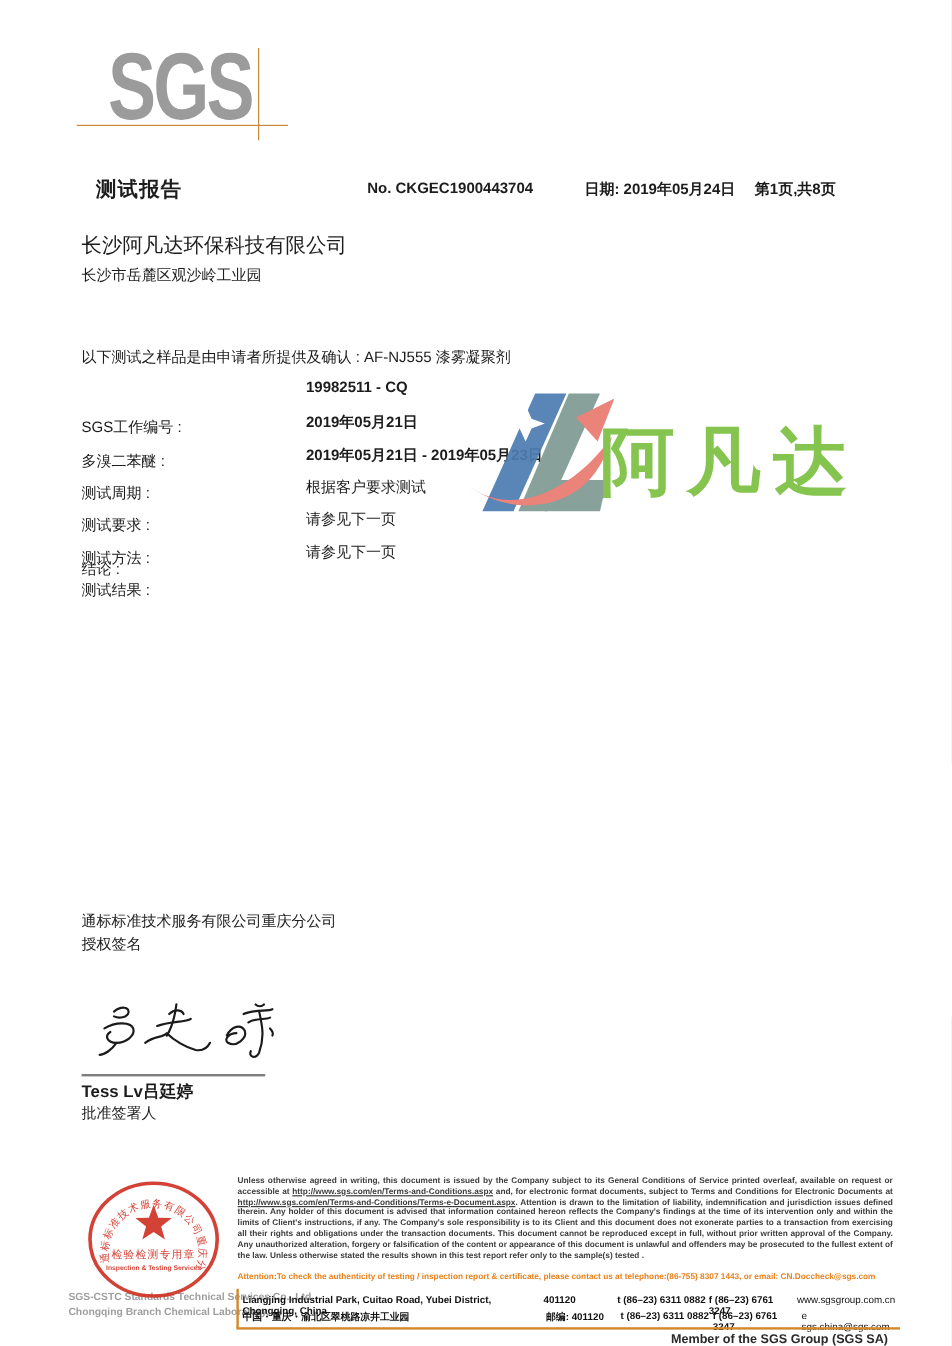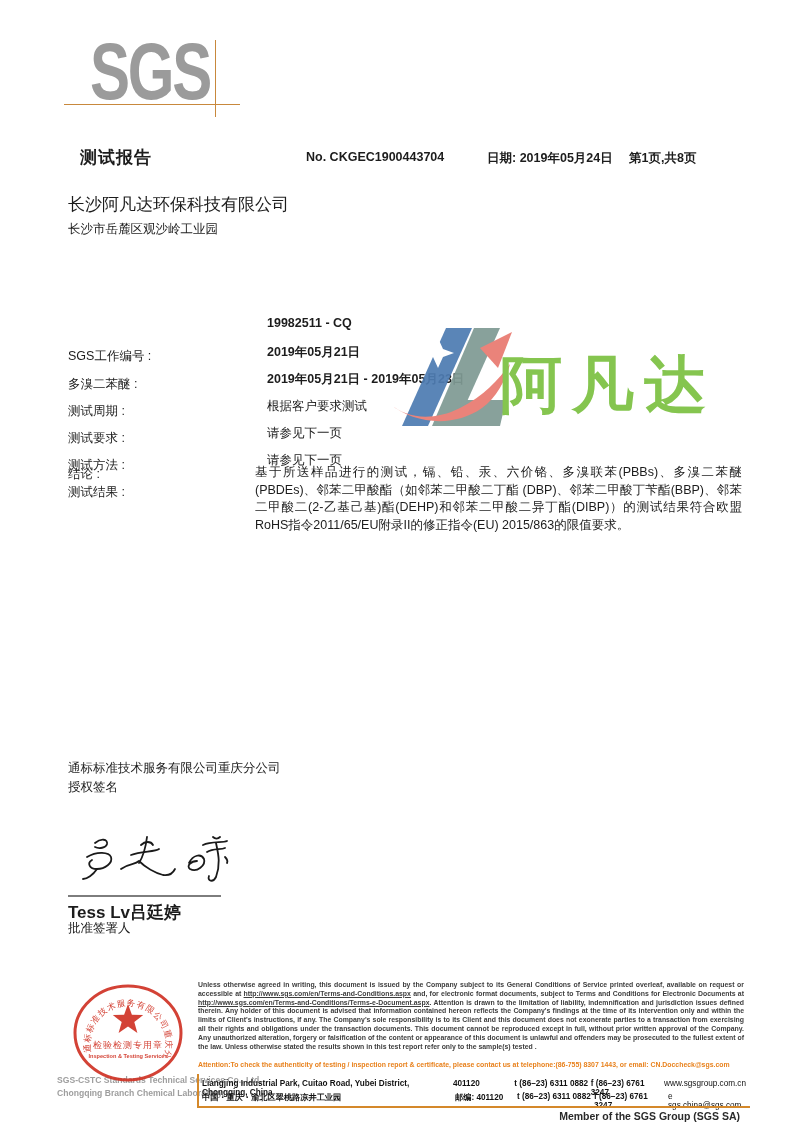--- a/index.html
+++ b/index.html
@@ -17,35 +17,35 @@
   
   .report-title{position:absolute;left:68px;top:146px;font-size:17px;font-weight:bold;letter-spacing:1px;margin-left:12px;}
   .report-no{position:absolute;left:280px;top:150px;font-size:12.5px;font-weight:600;padding-left:26px;}
   .report-date{position:absolute;left:487px;top:150px;font-size:12.5px;font-weight:600;}
   .page-info{position:absolute;left:629px;top:150px;font-size:12.5px;font-weight:600;}
   .applicant-name{position:absolute;left:68px;top:193px;font-size:17px;}
   .applicant-addr{position:absolute;left:68px;top:221px;font-size:12.5px;}
   
   .sample-intro{position:absolute;left:68px;top:290px;font-size:12.5px;}
   .info-label{position:absolute;left:68px;font-size:12.5px;margin-top:32px;}
-  .info-value{position:absolute;left:255px;font-size:12.5px;margin-left:12px;}
+  .info-value{position:absolute;left:255px;font-size:12.5px;}
   .v-bold{font-weight:600;}
   .conclusion-label{position:absolute;left:68px;top:466px;font-size:12.5px;}
   .conclusion-text{
     position:absolute;left:255px;top:464px;width:487px;font-size:12.5px;
     line-height:17.6px;text-align:justify;
   }
   
   .watermark{position:absolute;left:388px;top:326px;width:330px;height:104px;opacity:0.93;z-index:5;}
   
   .sig-company{position:absolute;left:68px;top:760px;font-size:12.5px;}
   .sig-auth{position:absolute;left:68px;top:779px;font-size:12.5px;}
   .sig-svg{position:absolute;left:75px;top:833px;}
   .sig-line{position:absolute;left:68px;top:895px;width:153px;height:2px;background:#7d7d7d;}
-  .sig-name{position:absolute;left:68px;top:901px;font-size:17px;font-weight:600;}
+  .sig-name{position:absolute;left:68px;top:901px;font-size:14px;font-weight:600;}
   .sig-title{position:absolute;left:68px;top:920px;font-size:12.5px;}
   
   .lab-name{position:absolute;left:57px;font-size:8.6px;font-weight:600;color:#9e9e9e;}
   .stamp{position:absolute;left:70px;top:984px;z-index:6;opacity:0.92;}
   .legal{
     position:absolute;left:198px;top:981px;width:546px;font-size:6.9px;line-height:8.8px;
     font-weight:600;color:#3d3d3d;text-align:justify;
   }
   .legal .url{text-decoration:underline;}
   .attention{
@@ -72,41 +72,41 @@
   <div class="logo-vline"></div>
 
   <div class="report-title">测试报告</div>
   <div class="report-no">No. CKGEC1900443704</div>
   <div class="report-date">日期: 2019年05月24日</div>
   <div class="page-info">第1页,共8页</div>
 
   <div class="applicant-name">长沙阿凡达环保科技有限公司</div>
   <div class="applicant-addr">长沙市岳麓区观沙岭工业园</div>
 
+  <div class="sample-intro">以下测试之样品是由申请者所提供及确认 : AF-NJ555 漆雾凝聚剂</div>
 
   <div class="info-label" style="top:316px">SGS工作编号 :</div>
   <div class="info-value v-bold" style="top:316px">19982511 - CQ</div>
 
   <div class="info-label" style="top:344px">多溴二苯醚 :</div>
   <div class="info-value v-bold" style="top:344px">2019年05月21日</div>
 
   <div class="info-label" style="top:371px">测试周期 :</div>
   <div class="info-value v-bold" style="top:371px">2019年05月21日 - 2019年05月23日</div>
 
   <div class="info-label" style="top:398px">测试要求 :</div>
   <div class="info-value" style="top:398px">根据客户要求测试</div>
 
   <div class="info-label" style="top:425px">测试方法 :</div>
   <div class="info-value" style="top:425px">请参见下一页</div>
 
   <div class="info-label" style="top:452px">测试结果 :</div>
   <div class="info-value" style="top:452px">请参见下一页</div>
 
   <div class="conclusion-label">结论 :</div>
-  <div class="conclusion-text">基于所送样品进行的测试，镉、铅、汞、六价铬、多溴联苯(PBBs)、多溴二苯醚(PBDEs)、邻苯二甲酸酯（如邻苯二甲酸二丁酯 (DBP)、邻苯二甲酸丁苄酯(BBP)、邻苯二甲酸二(2-乙基己基)酯(DEHP)和邻苯二甲酸二异丁酯(DIBP)）的测试结果符合欧盟RoHS指令2011/65/EU附录II的修正指令(EU) 2015/863的限值要求。</div>
 
   <svg class="watermark" viewBox="0 0 330 104">
     <polygon points="86,2 112,2 68,100 44,100" fill="#7f9a94"></polygon>
     <polygon points="74,74 118,74 112,100 66,100" fill="#7f9a94"></polygon>
     <polygon points="58,2 84,2 40,100 14,100" fill="#4e7cb2"></polygon>
     <path d="M2,78 C26,98 66,102 94,82 C108,72 118,54 122,38 C110,54 96,70 72,82 C44,96 18,92 2,78 Z" fill="#e97a70"></path>
     <polygon points="124,6 92,22 110,42" fill="#e97a70"></polygon>
     <path d="M50,12 L55,23 L66,27 L55,31 L50,42 L45,31 L34,27 L45,23 Z" fill="#ffffff"></path>
     <text x="112" y="80" font-size="62" font-weight="600" letter-spacing="10" fill="#7cc142">阿凡达</text>
   </svg>

